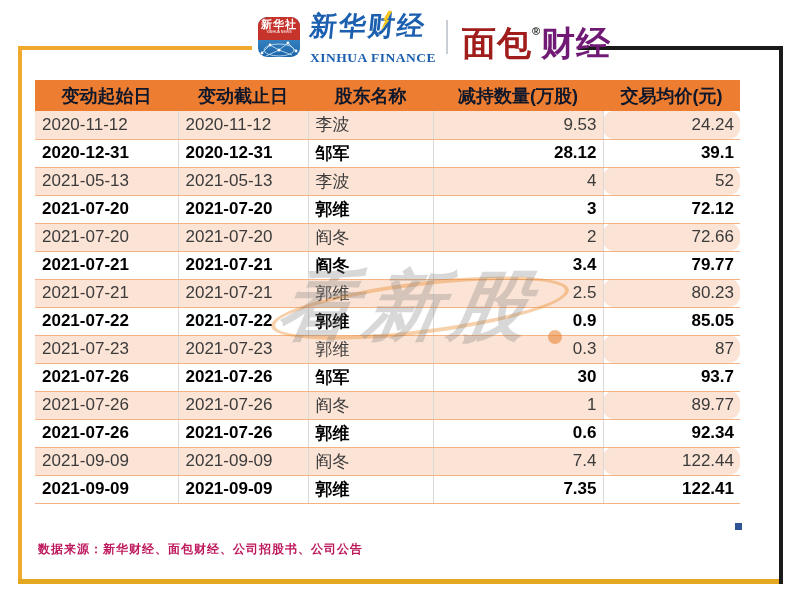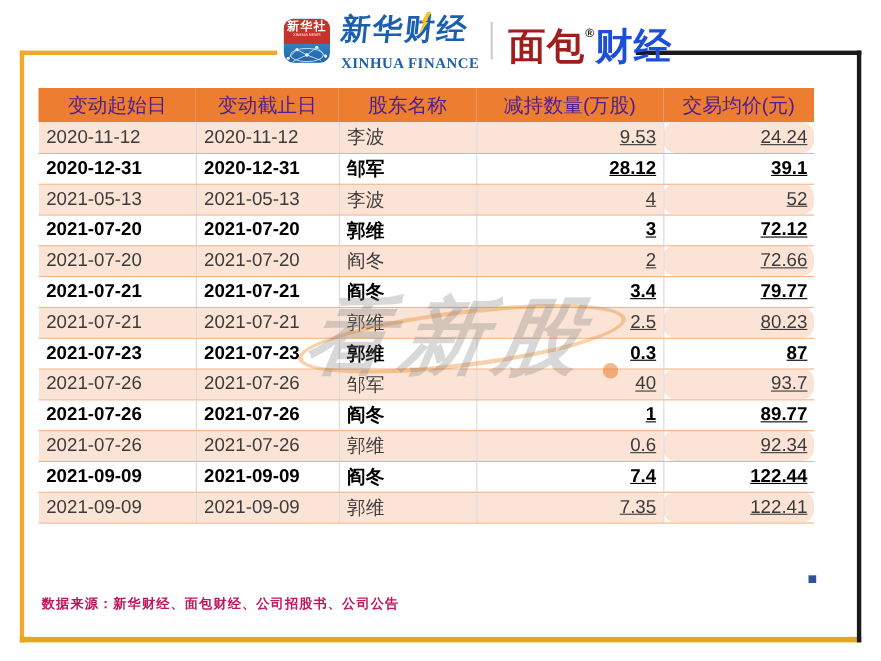--- a/index.html
+++ b/index.html
@@ -41,41 +41,41 @@
              background: #F5C520; clip-path: polygon(60% 0,100% 0,55% 45%,80% 45%,0 100%,35% 48%,10% 48%);
              transform: rotate(8deg); }
   .xf-en { font-family: "Liberation Serif", serif; font-weight: bold; color: #1C5FAF;
            font-size: 13.5px; letter-spacing: .5px; white-space: nowrap; margin-top: 6px; }
 
   .brand-divider { width: 2px; height: 34px; background: #C9CDD4; margin: 0 14px 0 18px; }
 
   .bf-block { font-size: 34px; font-weight: 900; letter-spacing: 1px; white-space: nowrap;
               font-family: "Liberation Sans", sans-serif; line-height: 60px; }
   .bf-red   { color: #A01D1C; margin-top: 13px; }
-  .bf-black { color: #1d4ed8; margin-top: 16px; }
+  .bf-black { color: #701a75; margin-top: 16px; }
   .bf-reg   { font-size: 11px; font-weight: bold; color: #141414; vertical-align: 20px; }
 
   
   .table-wrap { position: absolute; left: 35px; top: 80px; width: 705px; }
   table { border-collapse: collapse; table-layout: fixed; width: 705px; }
   col.c0 { width: 143px; } col.c1 { width: 130px; } col.c2 { width: 125px; }
   col.c3 { width: 170px; } col.c4 { width: 137px; }
   thead th {
-    background: #ED7D31; color: #4c1d95; font-weight: normal; font-size: 18px;
+    background: #ED7D31; color: #0f172a; font-weight: bold; font-size: 18px;
     height: 31px; text-align: center; padding: 0 2px; white-space: nowrap;
   }
   tbody td {
     height: 28px; font-size: 17px; white-space: nowrap; overflow: hidden;
     border-bottom: 1px solid #F4B183; border-right: 1px solid #D9D9D9;
   }
   tbody td:last-child { border-right: none; border-radius: 11px; }
   tbody tr:nth-child(odd)  { background: #FBE3D5; color: #3B3B3B; font-weight: normal; }
   tbody tr:nth-child(even) { background: #FFFFFF; color: #000000; font-weight: bold; }
   td.al { text-align: left;  padding-left: 7px; }
-  td.ar { text-align: right; padding-right: 6px; text-decoration: underline; }
+  td.ar { text-align: right; padding-right: 6px; }
 
   
   .sel-handle { position: absolute; left: 735px; top: 523px; width: 7px; height: 7px;
                 background: #2F5496; }
 
   
   .watermark { position: absolute; left: 270px; top: 248px; width: 320px; height: 110px;
                pointer-events: none; z-index: 5; }
   .wm-text { position: absolute; left: 10px; top: 8px; font-size: 76px; font-weight: 900;
              font-style: italic; letter-spacing: 10px; color: rgba(125,125,125,0.30);
@@ -196,31 +196,38 @@
           <td class="ar">79.77</td>
         </tr>
         <tr>
           <td class="al">2021-07-21</td>
           <td class="al">2021-07-21</td>
           <td class="al">郭维</td>
           <td class="ar">2.5</td>
           <td class="ar">80.23</td>
         </tr>
         <tr>
+          <td class="al">2021-07-22</td>
+          <td class="al">2021-07-22</td>
+          <td class="al">郭维</td>
+          <td class="ar">0.9</td>
+          <td class="ar">85.05</td>
+        </tr>
+        <tr>
           <td class="al">2021-07-23</td>
           <td class="al">2021-07-23</td>
           <td class="al">郭维</td>
           <td class="ar">0.3</td>
           <td class="ar">87</td>
         </tr>
         <tr>
           <td class="al">2021-07-26</td>
           <td class="al">2021-07-26</td>
           <td class="al">邹军</td>
-          <td class="ar">40</td>
+          <td class="ar">30</td>
           <td class="ar">93.7</td>
         </tr>
         <tr>
           <td class="al">2021-07-26</td>
           <td class="al">2021-07-26</td>
           <td class="al">阎冬</td>
           <td class="ar">1</td>
           <td class="ar">89.77</td>
         </tr>
         <tr>

